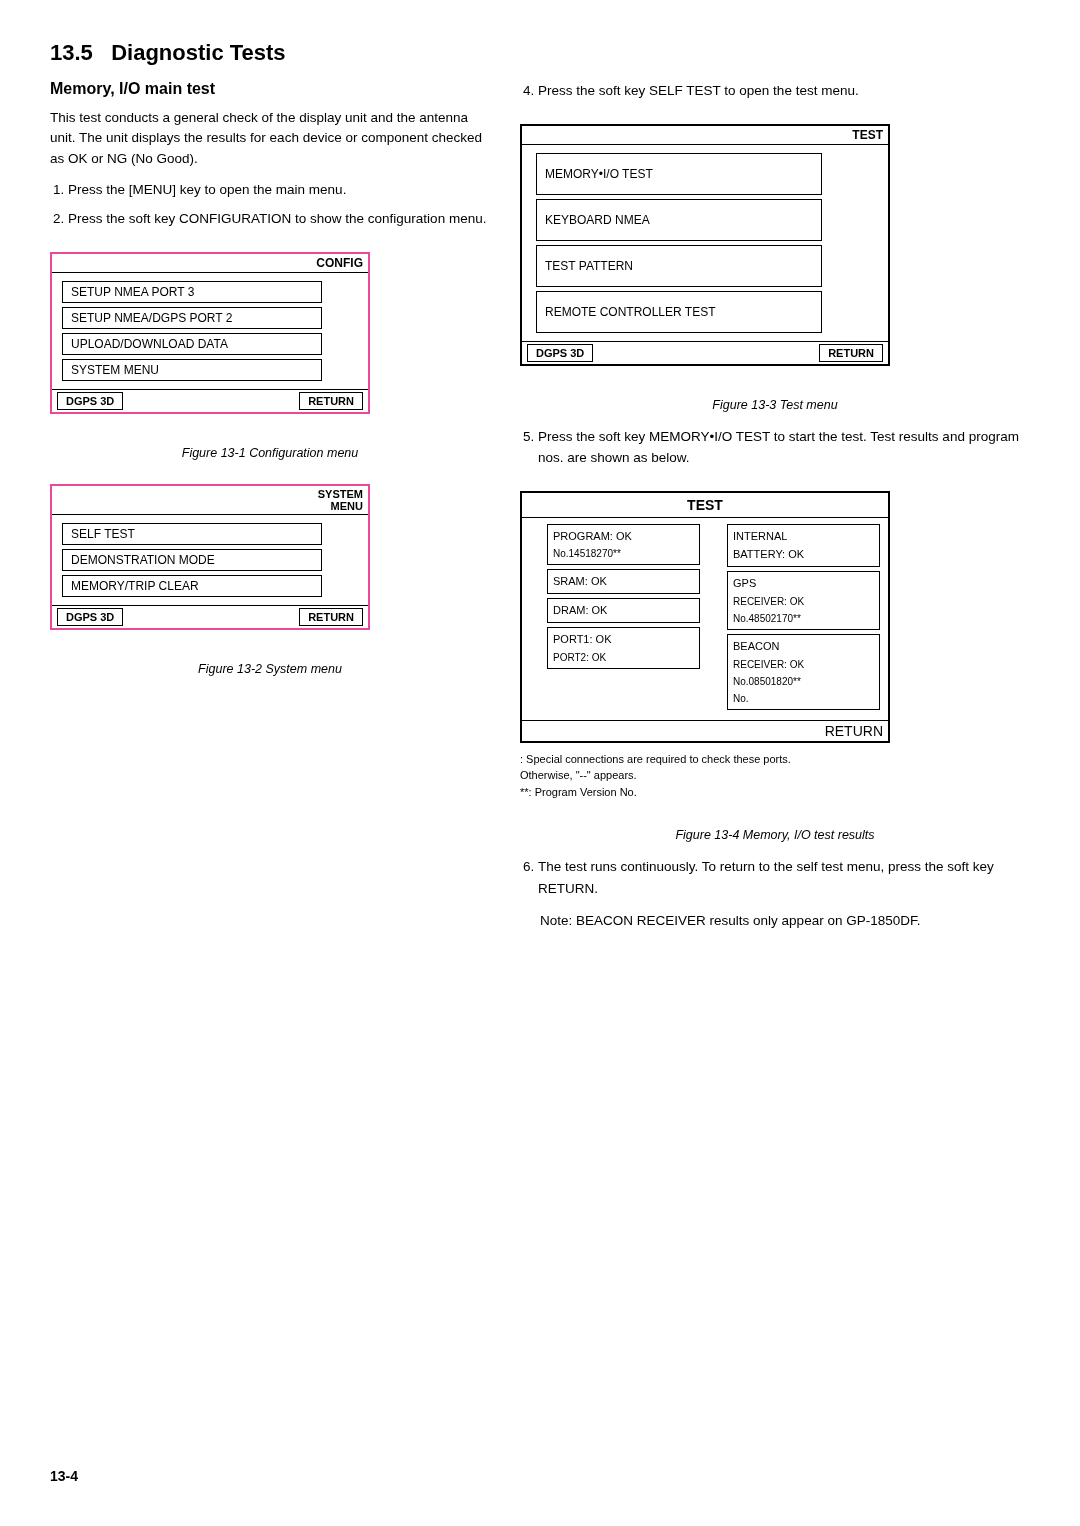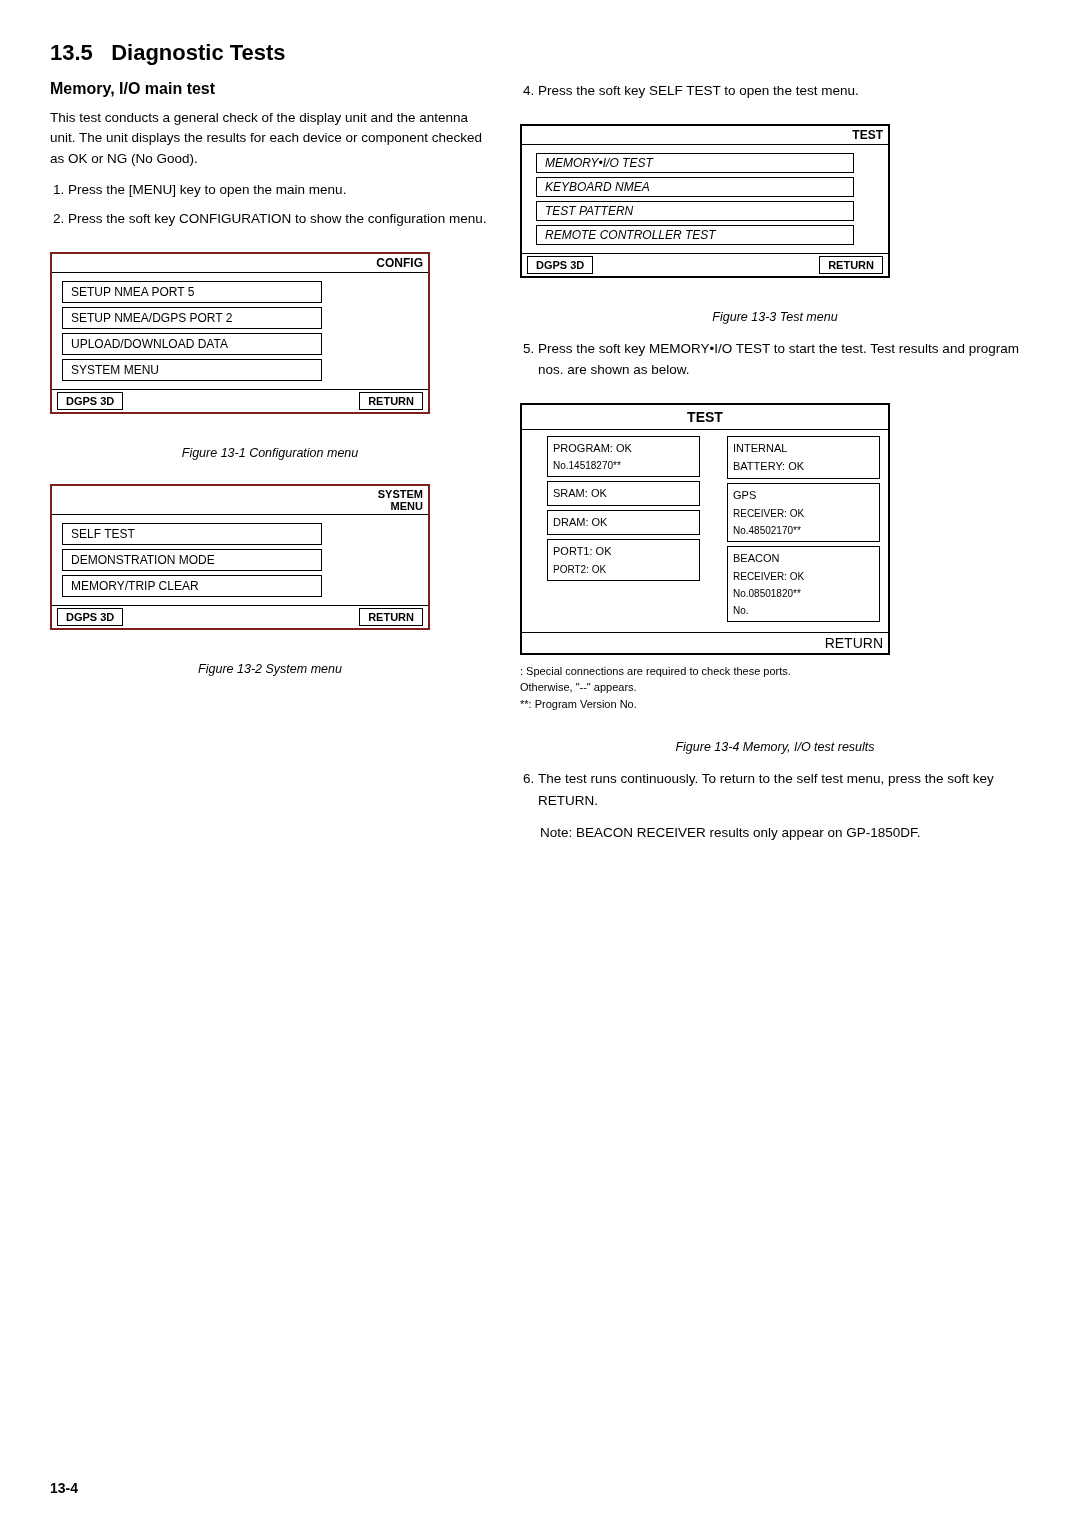--- a/index.html
+++ b/index.html
@@ -42,24 +42,24 @@
       padding-left: 18px;
       margin-bottom: 12px;
     }
     ol li {
       font-size: 13.5px;
       line-height: 1.6;
       margin-bottom: 8px;
     }
     
     .menu-box {
-      border: 2px solid #7f1d1d;
+      border: 2px solid #ec4899;
       margin: 10px 0 4px 0;
       display: inline-block;
-      width: 380px;
+      width: 320px;
       background: #fff;
       position: relative;
     }
     .menu-box .menu-title {
       text-align: right;
       font-size: 12px;
       font-weight: bold;
       padding: 2px 5px;
       border-bottom: 1px solid #000;
     }
@@ -128,21 +128,21 @@
       font-size: 11px;
     }
     .test-result-box .box-footer {
       display: flex;
       justify-content: flex-end;
       border-top: 1px solid #000;
       padding: 2px 5px;
     }
     .page-number {
       position: absolute;
-      bottom: 30px;
+      bottom: 42px;
       left: 50px;
       font-size: 14px;
       font-weight: bold;
     }
     .note-text {
       font-size: 13.5px;
       line-height: 1.5;
     }
     .note-text strong {
       font-weight: normal;
@@ -166,26 +166,25 @@
       font-size: 12px;
       font-weight: bold;
       padding: 2px 5px;
       border-bottom: 1px solid #000;
     }
     .test-menu-box .tmb-items {
       padding: 4px 14px 4px 14px;
     }
     .test-menu-box .tmb-item {
       border: 1px solid #000;
-      padding: 2px 8px;
+      padding: 13px 8px;
       margin: 4px 0;
       font-size: 12px;
       display: block;
-      width: 318px;
-      font-style: italic;
+      width: 286px;
     }
     .test-menu-box .tmb-footer {
       display: flex;
       justify-content: space-between;
       align-items: center;
       border-top: 1px solid #000;
       padding: 2px 5px;
     }
     .tmb-footer .btn-label {
       font-size: 11px;
@@ -214,21 +213,21 @@
 
     <ol>
       <li><span>Press the [MENU] key to open the main menu.</span></li>
       <li><span>Press the soft key CONFIGURATION to show the configuration menu.</span></li>
     </ol>
 
     
     <div class="menu-box">
       <div class="menu-title">CONFIG</div>
       <div class="menu-items">
-        <span class="menu-item">SETUP NMEA PORT 5</span>
+        <span class="menu-item">SETUP NMEA PORT 3</span>
         <span class="menu-item">SETUP NMEA/DGPS PORT 2</span>
         <span class="menu-item">UPLOAD/DOWNLOAD DATA</span>
         <span class="menu-item">SYSTEM MENU</span>
       </div>
       <div class="menu-footer">
         <span class="btn-label">DGPS 3D</span>
         <span class="btn-label">RETURN</span>
       </div>
     </div>
     <div class="fig-caption">Figure 13-1 Configuration menu</div>

